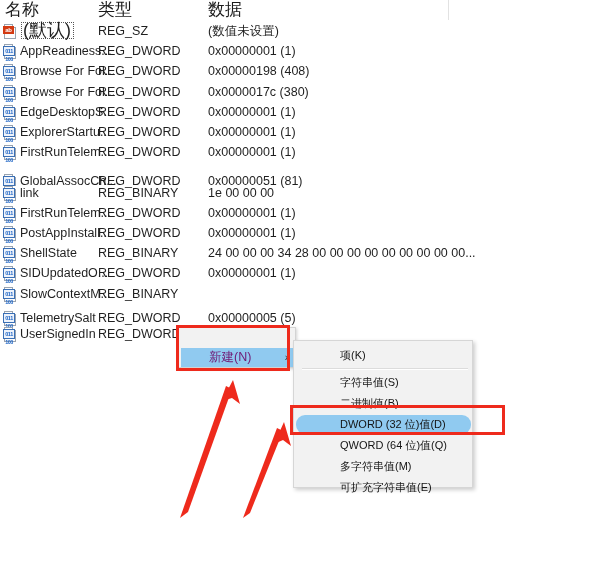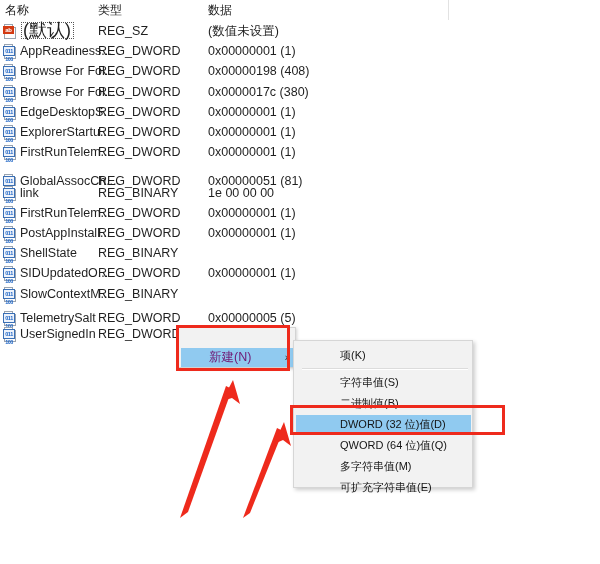--- a/index.html
+++ b/index.html
@@ -30,21 +30,21 @@
     position: absolute;
     left: 0;
     top: 0;
     width: 600px;
     height: 20px;
     background: #ffffff;
   }
   .hdr-cell {
     position: absolute;
     top: 2px;
-    font-size: 12px;
+    font-size: 17px;
     color: #1a1a1a;
     white-space: nowrap;
     line-height: 16px;
   }
   .hdr-sep {
     position: absolute;
     top: 0px;
     width: 1px;
     height: 20px;
     background: #e2e2e2;
@@ -215,20 +215,21 @@
     position: absolute;
     left: 44px;
     top: 1px;
     font-size: 11px;
     color: #141414;
     line-height: 17px;
     white-space: nowrap;
   }
   #submenu .sm-item.selected {
     background: #90caf0;
+    border-radius: 9px;
   }
   #submenu .sm-sep {
     position: absolute;
     left: 8px;
     width: 166px;
     height: 1px;
     background: #dcdcdc;
     border-bottom: 1px solid #ffffff;
   }
 
@@ -393,20 +394,21 @@
       </div>
       <div class="row" style="top: 244.2px;">
         <div class="ricon bin">
           <div class="page"></div>
           <div class="fold"></div>
           <div class="binbox"></div>
           <div class="tag">011<br>100</div>
         </div>
         <span class="cell-name">ShellState</span>
         <span class="cell-type">REG_BINARY</span>
+        <span class="cell-data">24 00 00 00 34 28 00 00 00 00 00 00 00 00 00...</span>
       </div>
       <div class="row" style="top: 264.4px;">
         <div class="ricon bin">
           <div class="page"></div>
           <div class="fold"></div>
           <div class="binbox"></div>
           <div class="tag">011<br>100</div>
         </div>
         <span class="cell-name">SIDUpdatedO...</span>
         <span class="cell-type">REG_DWORD</span>

